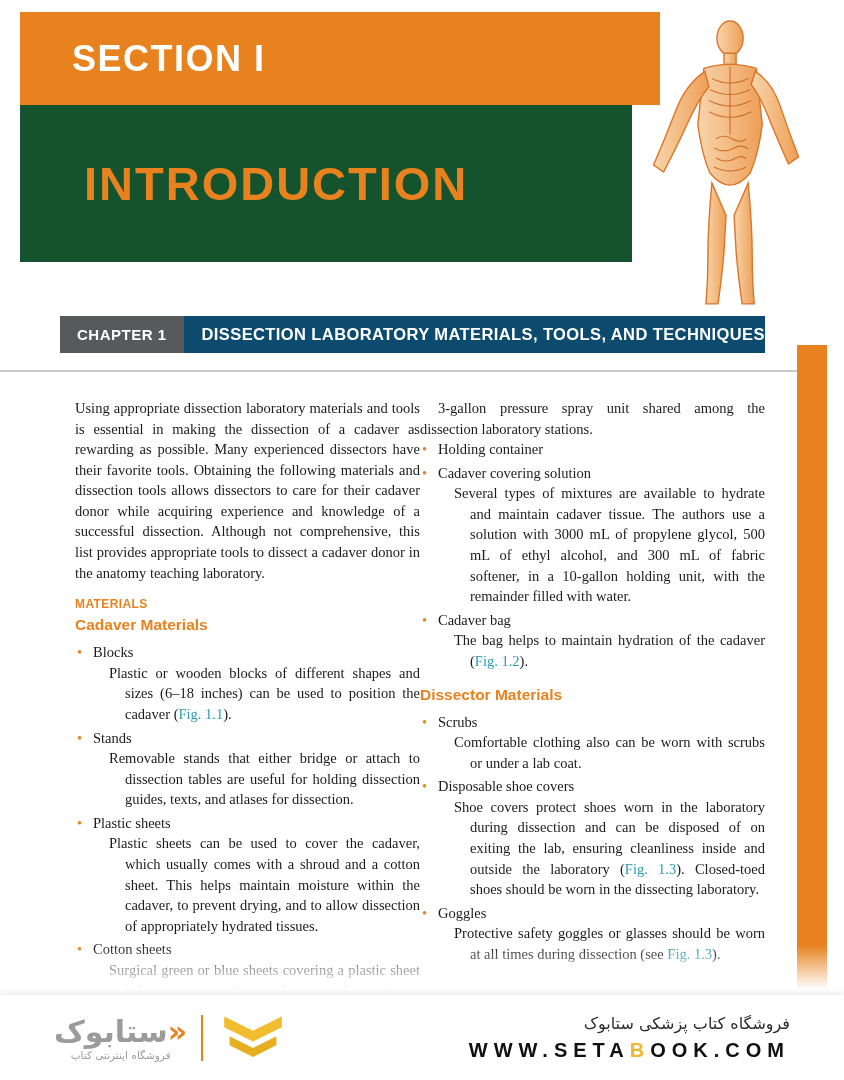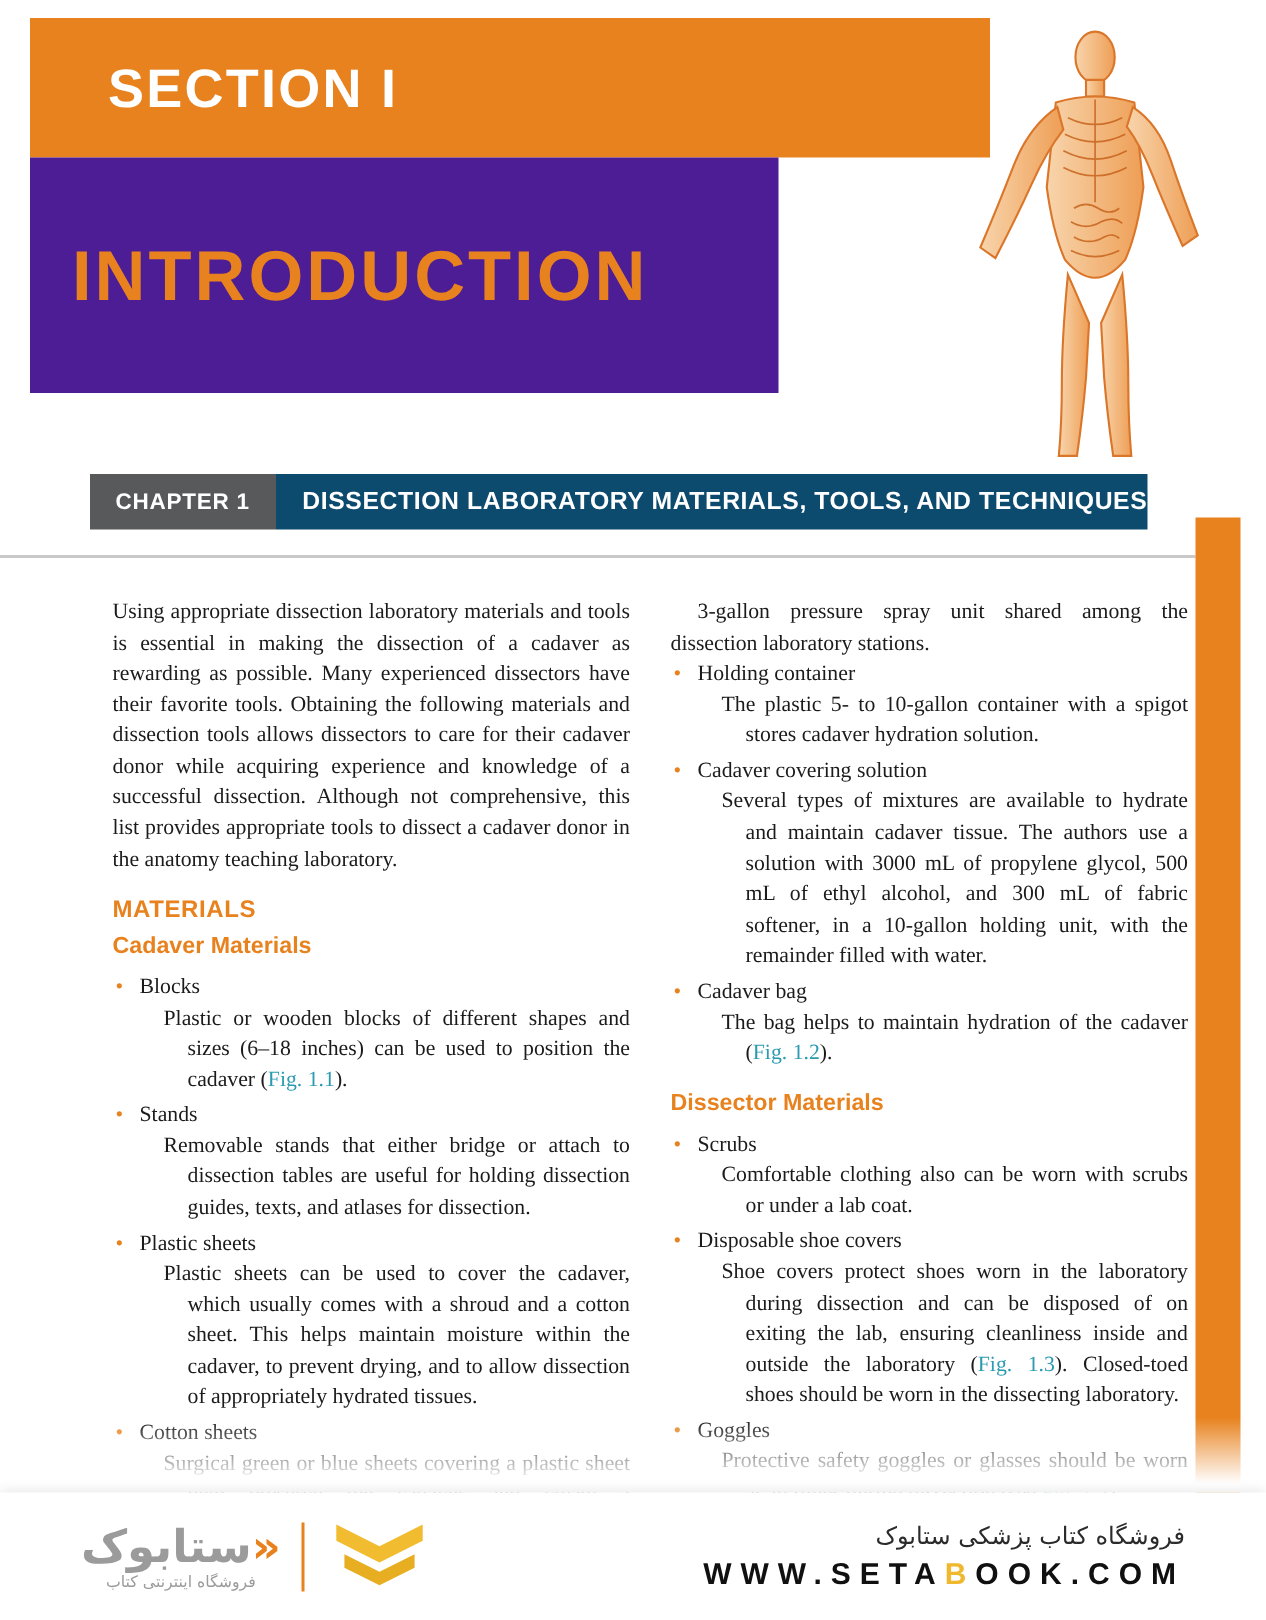--- a/index.html
+++ b/index.html
@@ -4,44 +4,44 @@
 <style>
   * { margin:0; padding:0; box-sizing:border-box; }
   html,body { width:844px; height:1080px; background:#ffffff; }
   body { position:relative; overflow:hidden; font-family:"Liberation Serif", serif; }
 
   
   .section-band{ position:absolute; left:20px; top:12px; width:640px; height:93px;
     background:#E8821E; display:flex; align-items:center; padding-left:52px; }
   .section-label{ color:#fff; font-family:"Liberation Sans",sans-serif; font-weight:bold;
     font-size:36px; letter-spacing:1.5px; }
-  .intro-band{ position:absolute; left:20px; top:105px; width:499px; height:157px;
-    background:#4c1d95; display:flex; align-items:center; padding-left:28px; }
+  .intro-band{ position:absolute; left:20px; top:105px; width:612px; height:157px;
+    background:#14532d; display:flex; align-items:center; padding-left:64px; }
   .intro-title{ color:#E8821E; font-family:"Liberation Sans",sans-serif; font-weight:bold;
     font-size:47px; letter-spacing:2px; }
   .figure-wrap{ position:absolute; left:608px; top:14px; width:228px; height:302px; }
 
   
   .chapter-row{ position:absolute; left:60px; top:316px; width:593px; height:37px; display:flex; }
   .chapter-label{ background:#58595B; color:#fff; font-family:"Liberation Sans",sans-serif;
     font-weight:bold; font-size:15px; letter-spacing:0.5px; display:flex; align-items:center;
     padding:0 17px; white-space:nowrap; }
   .chapter-title{ background:#0c4a6e; color:#fff; font-family:"Liberation Sans",sans-serif;
     font-weight:bold; font-size:16.5px; letter-spacing:0.4px; flex:1; display:flex;
     align-items:center; padding-left:18px; white-space:nowrap; }
   .rule{ position:absolute; left:0; top:370px; width:797px; height:2px; background:#C9C9C9; }
   .side-strip{ position:absolute; left:797px; top:345px; width:30px; height:650px; background:#E8821E; }
 
   
   .content{ position:absolute; left:75px; top:398px; width:717px; height:597px;
-    overflow:hidden; display:flex; gap:27px; }
+    overflow:hidden; display:flex; }
   .col{ width:345px; font-size:14.5px; line-height:1.42; color:#1b1b1b; text-align:justify; }
   .col p{ margin:0; }
   .h-materials{ color:#E8821E; font-family:"Liberation Sans",sans-serif; font-weight:bold;
-    font-size:16px; letter-spacing:0.4px; margin:13px 0 1px; text-align:left; }
+    font-size:12px; letter-spacing:0.4px; margin:13px 0 1px; text-align:left; }
   .h-sub{ color:#E8821E; font-family:"Liberation Sans",sans-serif; font-weight:bold;
     font-size:15.5px; margin:1px 0 6px; text-align:left; }
   ul.bullets{ list-style:none; }
   ul.bullets li{ position:relative; padding-left:18px; margin-bottom:3px; }
   .bullet{ position:absolute; left:2px; top:0; color:#E8821E; }
   .desc{ margin-left:16px; text-indent:-16px; padding-left:16px; }
   .fig-link{ color:#2C9AB0; text-decoration:none; }
   .cont-desc{ margin-left:13px; text-indent:18px; margin-bottom:3px; }
   .fade{ position:absolute; left:0; right:0; bottom:85px; height:50px; z-index:5;
     background:linear-gradient(to bottom, rgba(255,255,255,0), #ffffff 88%); }
@@ -144,21 +144,20 @@
 
     </ul>
   </div>
 
   <div class="col">
     <p class="cont-desc">3-gallon pressure spray unit shared among the dissection laboratory stations.</p>
     <ul class="bullets">
       <li>
         <span class="bullet">•</span>
         <span class="term">Holding container</span>
-        <div class="desc"><span>The plastic 5- to 10-gallon container with a spigot stores cadaver hydration solution.</span><a class="fig-link"></a><span></span></div>
       </li>
       <li>
         <span class="bullet">•</span>
         <span class="term">Cadaver covering solution</span>
         <div class="desc"><span>Several types of mixtures are available to hydrate and maintain cadaver tissue. The authors use a solution with 3000 mL of propylene glycol, 500 mL of ethyl alcohol, and 300 mL of fabric softener, in a 10-gallon holding unit, with the remainder filled with water.</span><a class="fig-link"></a><span></span></div>
       </li>
       <li>
         <span class="bullet">•</span>
         <span class="term">Cadaver bag</span>
         <div class="desc"><span>The bag helps to maintain hydration of the cadaver (</span><a class="fig-link">Fig. 1.2</a><span>).</span></div>

